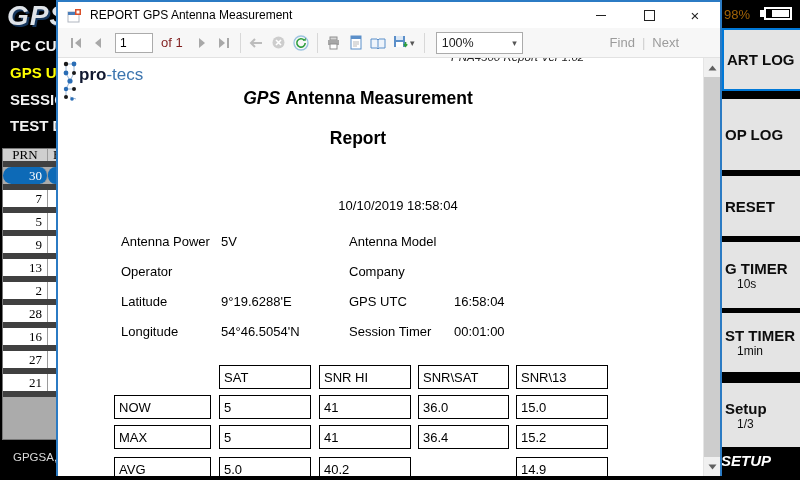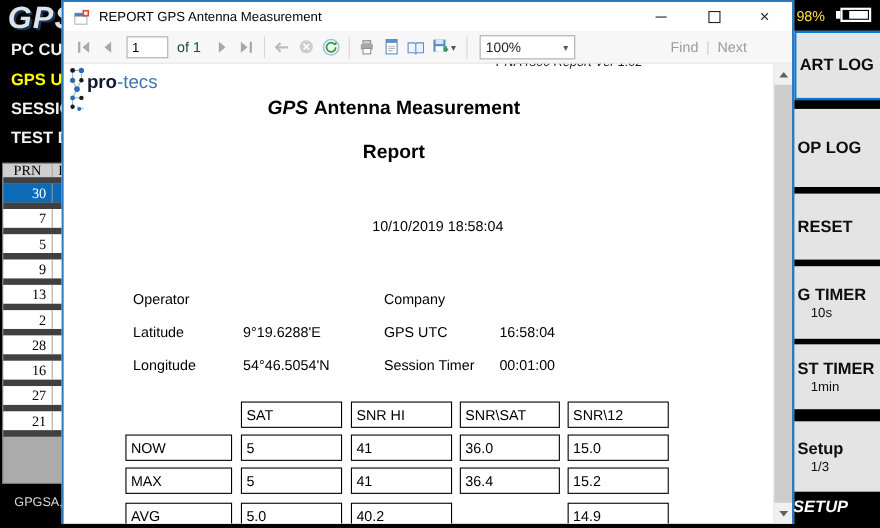--- a/index.html
+++ b/index.html
@@ -22,24 +22,24 @@
     position:absolute;left:2px;top:148px;width:62px;height:292px;
     background:#ababab;border:1px solid #777;box-sizing:border-box;
   }
   .st-row{display:flex;height:23px;border-bottom:6px solid #404040;box-sizing:border-box;font-family:Liberation Serif, serif;}
   .st-row.header{height:18px;background:#cfcfcf;}
   .st-cell{box-sizing:border-box;border-right:1px solid #9b9b9b;background:#fff;
     font-size:13px;color:#000;display:flex;align-items:center;}
   .st-row.header .st-cell{background:#cfcfcf;justify-content:center;padding-right:0;}
   .st-cell.c1{width:45px;justify-content:flex-end;padding-right:5px;}
   .st-cell.c2{flex:1;border-right:none;padding-left:3px;}
-  .st-row.sel .st-cell{background:#0d6ab7;color:#fff;}
+  .st-row.sel .st-cell{background:#0d6ab7;color:#fff;border-radius:10px;}
   .nmea{position:absolute;left:13px;top:451px;font-size:11.5px;color:#d9d9d9;white-space:nowrap;}
   
-  .battery-label{position:absolute;left:724px;top:7px;font-size:13px;color:#fde047;}
+  .battery-label{position:absolute;left:724px;top:7px;font-size:13px;color:#a16207;}
   .battery-icon{position:absolute;left:760px;top:7px;width:34px;height:13px;}
   .batt-nub{position:absolute;left:0;top:3px;width:4px;height:7px;background:#fff;}
   .batt-body{position:absolute;left:4px;top:0;width:28px;height:13px;border:2px solid #fff;box-sizing:border-box;}
   .batt-fill{position:absolute;right:1px;top:1px;bottom:1px;width:70%;background:#fff;}
   .side-btn{
     position:absolute;left:722px;width:80px;background:#e4e4e4;color:#0d0d0d;
     display:flex;flex-direction:column;justify-content:center;align-items:flex-start;
     padding-left:3px;box-sizing:border-box;
   }
   .sb-label{font-size:15px;font-weight:bold;white-space:nowrap;}
@@ -68,21 +68,21 @@
   .glyph-close{font-size:15px;color:#222;line-height:1;}
   .toolbar{
     height:30px;background:#f7f7f7;border-bottom:1px solid #e2e2e2;display:flex;align-items:center;
     padding-left:7px;box-sizing:border-box;font-size:13px;color:#444;
   }
   .tb-btn{display:flex;align-items:center;justify-content:center;margin:0 2px;width:18px;height:22px;}
   .page-input{
     width:38px;height:20px;margin:0 4px 0 6px;border:1px solid #ababab;font-size:12px;
     padding:0 4px;box-sizing:border-box;font-family:"Liberation Sans",sans-serif;
   }
-  .of-label{margin:0 8px 0 4px;color:#14532d;}
+  .of-label{margin:0 8px 0 4px;color:#7f1d1d;}
   .tb-sep{width:1px;height:20px;background:#d8d8d8;margin:0 5px;}
   .zoom-select{
     width:87px;height:22px;border:1px solid #ababab;background:#fff;margin-left:6px;
     display:flex;align-items:center;font-size:12.5px;color:#222;padding:0 5px;box-sizing:border-box;
   }
   .zoom-select .caret{margin-left:auto;font-size:9px;color:#555;}
   .tb-spacer{flex:1;}
   .find-label,.next-label{color:#9b9b9b;font-size:13px;margin:0 7px;}
   .find-sep{color:#cfcfcf;}
   .tb-pad-right{width:34px;}
@@ -348,20 +348,26 @@
     </div>
 
     <div class="rpage">
       <div class="rtitle t1">
         <span class="em">GPS</span><span class="rest">Antenna Measurement</span>
       </div>
       <div class="rtitle t2">Report</div>
       <div class="rdate">10/10/2019 18:58:04</div>
     </div>
 
+    <div class="f-row r0">
+      <span class="l1">Antenna Power</span>
+      <span class="v1">5V</span>
+      <span class="l2">Antenna Model</span>
+      <span class="v2"></span>
+    </div>
     <div class="f-row r1">
       <span class="l1">Operator</span>
       <span class="v1"></span>
       <span class="l2">Company</span>
       <span class="v2"></span>
     </div>
     <div class="f-row r2">
       <span class="l1">Latitude</span>
       <span class="v1">9°19.6288'E</span>
       <span class="l2">GPS UTC</span>
@@ -370,21 +376,21 @@
     <div class="f-row r3">
       <span class="l1">Longitude</span>
       <span class="v1">54°46.5054'N</span>
       <span class="l2">Session Timer</span>
       <span class="v2">00:01:00</span>
     </div>
 
     <div class="cell col-2 trow-h">SNR HI</div>
     <div class="cell col-1 trow-h">SAT</div>
     <div class="cell col-3 trow-h">SNR\SAT</div>
-    <div class="cell col-4 trow-h">SNR\12</div>
+    <div class="cell col-4 trow-h">SNR\13</div>
 
     <div class="cell col-l trow-0">NOW</div>
     <div class="cell col-1 trow-0">5</div>
     <div class="cell col-2 trow-0">41</div>
     <div class="cell col-3 trow-0">36.0</div>
     <div class="cell col-4 trow-0">15.0</div>
 
     <div class="cell col-l trow-1">MAX</div>
     <div class="cell col-1 trow-1">5</div>
     <div class="cell col-2 trow-1">41</div>

